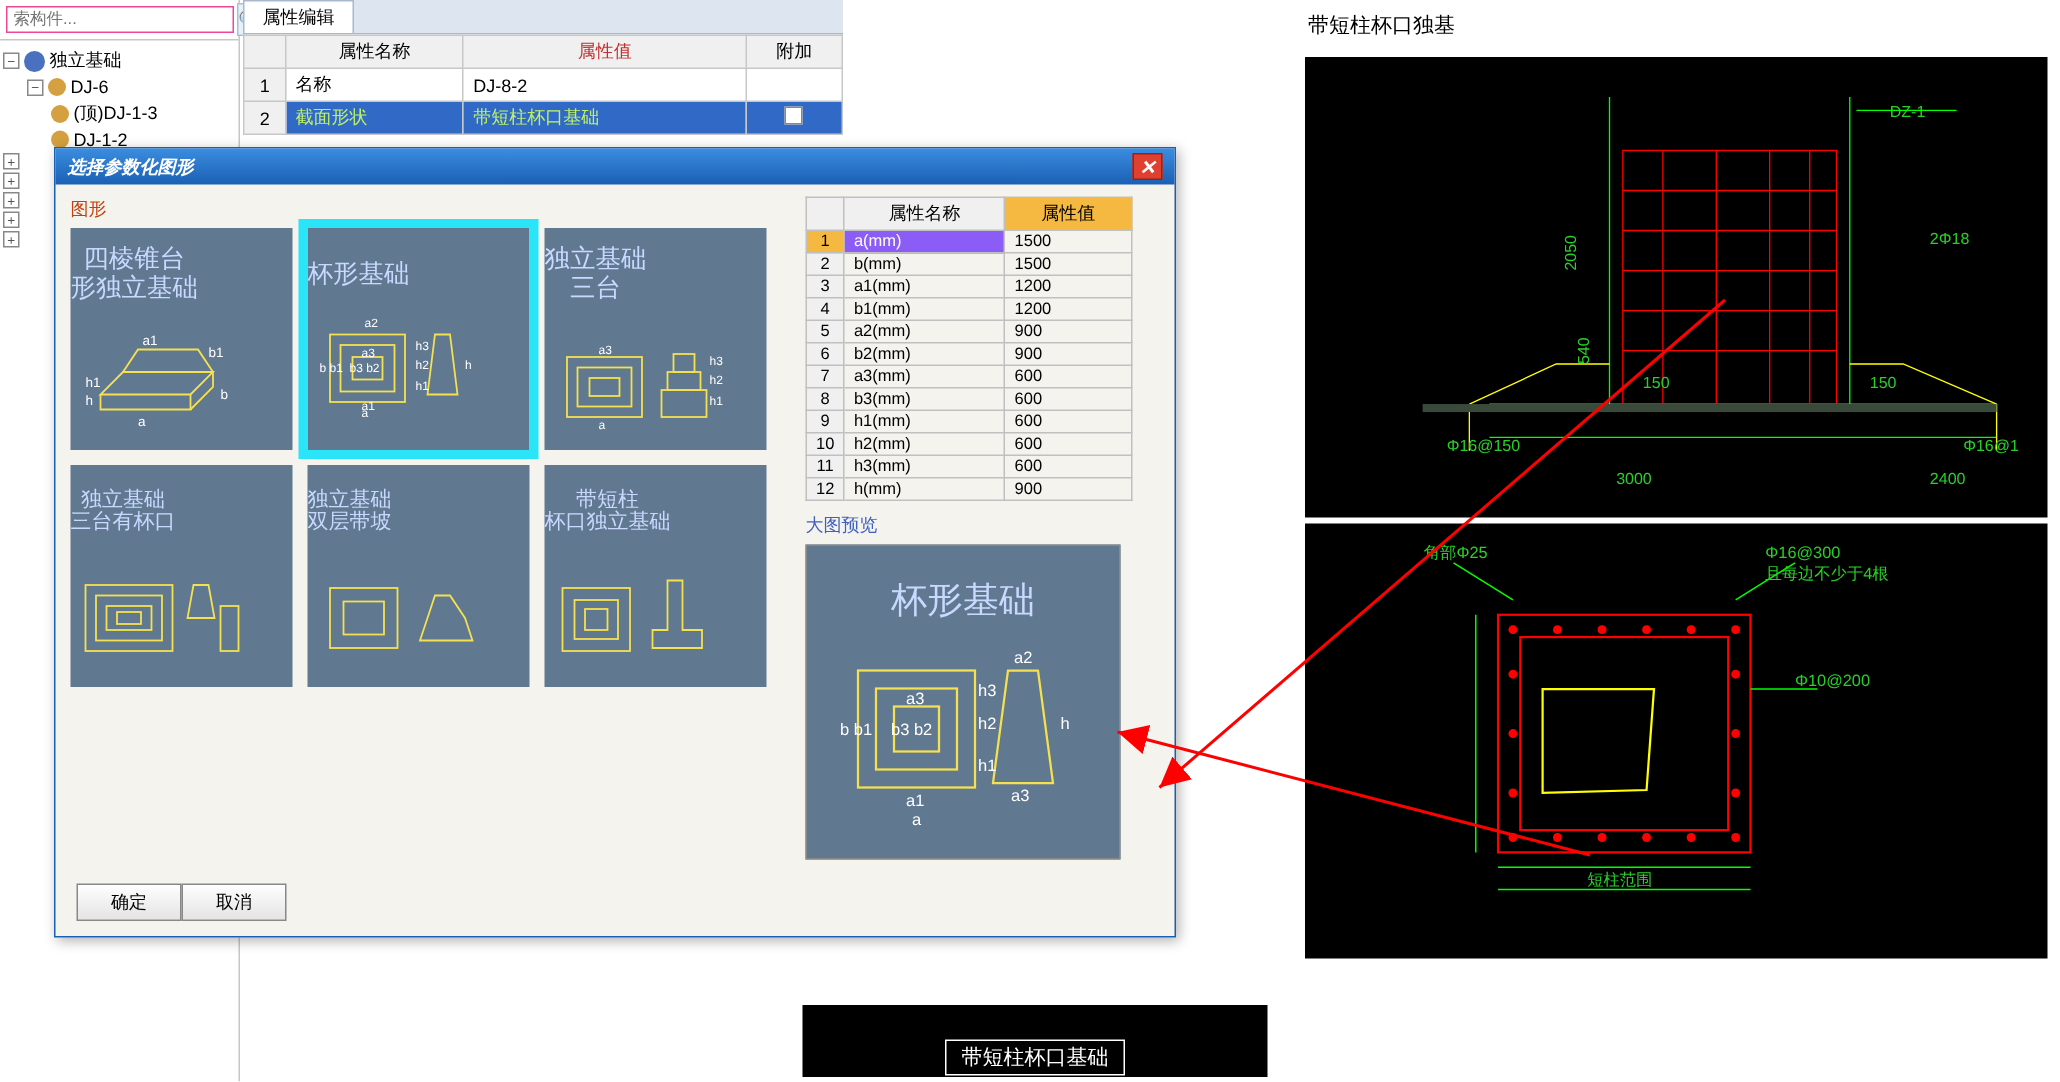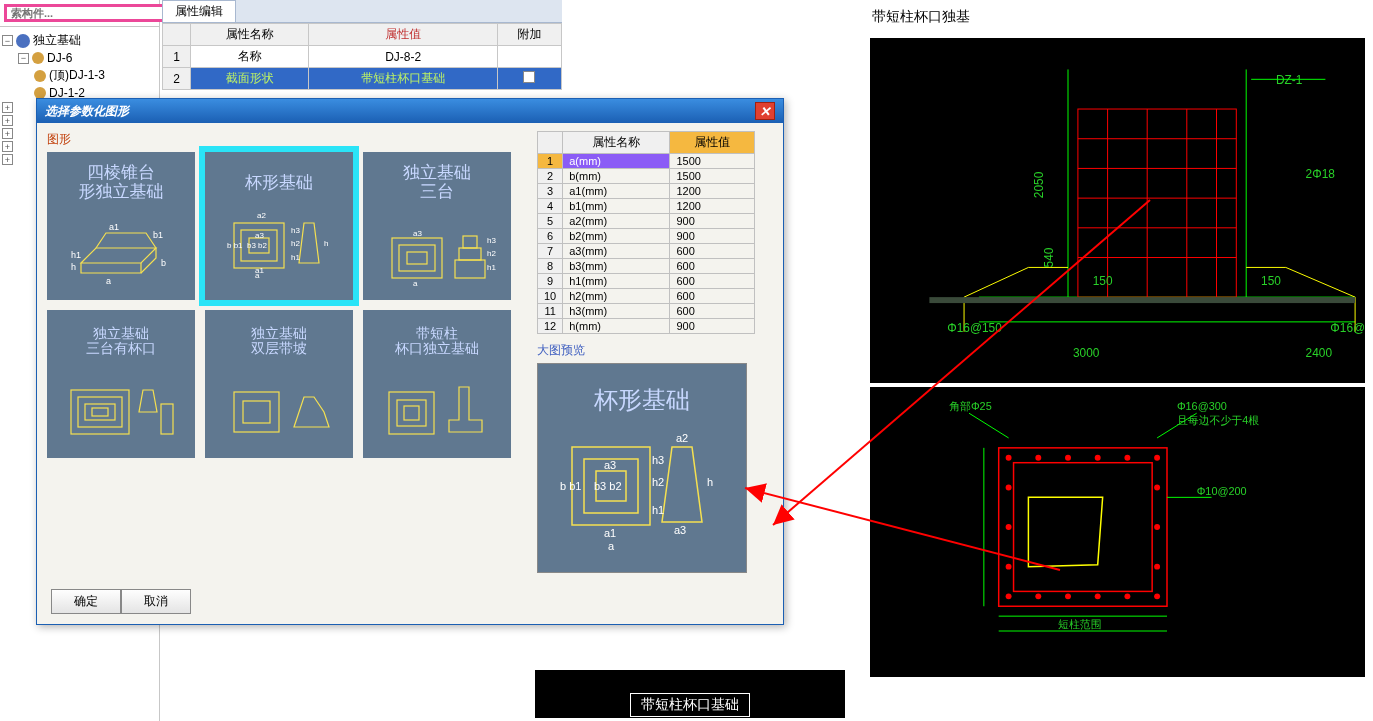--- a/index.html
+++ b/index.html
@@ -1,54 +1,54 @@
 <!DOCTYPE html>
 <html><head>
 <meta charset="utf-8">
 <style>
 * { box-sizing: border-box; margin: 0; padding: 0; font-family: "Microsoft YaHei", SimSun, sans-serif; }
 body { background: #fff; font-size: 12px; width: 1373px; height: 721px; position: relative; overflow: hidden; }
 
 
 .left-panel { position: absolute; left: 0; top: 0; width: 160px; height: 721px; background: #fff; border-right: 1px solid #c7c7c7; }
 .search-bar { display: flex; align-items: center; padding: 2px 4px; border-bottom: 1px solid #c7c7c7; }
-.search-input { flex: 1; border: 3px solid #ec4899; padding: 2px 4px; font-size: 11px; height: 18px; font-weight: bold; }
+.search-input { flex: 1; border: 1px solid #ec4899; padding: 2px 4px; font-size: 11px; height: 18px; }
 .search-btn { width: 22px; height: 22px; background: #e8f0f8; border: 1px solid #a8c0d8; margin-left: 2px; display: flex; align-items: center; justify-content: center; color: #4a88c0; }
 .tree { padding: 4px 2px; }
 .tree-item { display: flex; align-items: center; padding: 1px 0; white-space: nowrap; }
 .tree-toggle { width: 11px; height: 11px; border: 1px solid #888; display: flex; align-items: center; justify-content: center; font-size: 9px; margin-right: 3px; color: #555; background: #fff; }
 .tree-icon1 { width: 14px; height: 14px; background: #4a70c0; border-radius: 50%; margin-right: 3px; display: inline-block; }
 .tree-icon2 { width: 12px; height: 12px; background: #d4a040; border-radius: 50%; margin-right: 3px; display: inline-block; }
 .tree-label { font-size: 12px; }
 .tree-children { padding-left: 16px; }
 
 
 .top-prop { position: absolute; left: 162px; top: 0; width: 400px; }
 .tab-header { background: #dde5f0; border-bottom: 1px solid #a8b8d0; }
 .tab { display: inline-block; background: #fff; border: 1px solid #a8b8d0; border-bottom: none; padding: 2px 12px; font-size: 12px; }
 .prop-table { width: 100%; border-collapse: collapse; background: #fff; border: 1px solid #c7c7c7; }
 .prop-table th { background: #f0f0f0; border: 1px solid #c7c7c7; padding: 2px 4px; font-weight: normal; font-size: 12px; text-align: center; }
 .prop-table th.red { color: #c03030; }
-.prop-table td { border: 1px solid #c7c7c7; padding: 2px 6px; font-size: 12px; text-align: center; }
+.prop-table td { border: 1px solid #c7c7c7; padding: 2px 6px; font-size: 12px; }
 .prop-table td.idx { background: #f0f0f0; text-align: center; width: 28px; }
 .prop-table tr.sel td { background: #3169c6; color: #bef264; }
 .prop-table tr.sel td.idx { background: #f0f0f0; color: #000; }
 .checkbox-cell { text-align: center; }
 .checkbox { display: inline-block; width: 12px; height: 12px; border: 1px solid #888; background: #fff; }
 
 
 .modal { position: absolute; left: 36px; top: 98px; width: 748px; background: #f4f3ee; border: 1px solid #1b5fb3; box-shadow: 2px 2px 8px rgba(0,0,0,0.3); z-index: 100; }
 .modal-title { background: linear-gradient(#3a8de0, #1b5fb3); color: #fff; padding: 3px 8px; font-size: 12px; font-weight: bold; display: flex; align-items: center; font-style: italic; }
 .modal-title .spacer { flex: 1; }
 .close-btn { width: 20px; height: 18px; background: #e04030; color: #fff; display: flex; align-items: center; justify-content: center; font-size: 13px; border: 1px solid #a02010; }
 .modal-body { padding: 8px 10px 10px 10px; display: flex; gap: 10px; }
 .shapes-col { width: 480px; }
 .shapes-label { color: #c2410c; font-size: 12px; margin-bottom: 4px; }
 .shapes-grid { display: flex; flex-wrap: wrap; gap: 10px; }
-.shape-card { width: 148px; height: 148px; background: #607890; display: flex; flex-direction: column; align-items: center; justify-content: center; color: #fff; position: relative; }
+.shape-card { width: 148px; height: 148px; background: #607890; display: flex; flex-direction: column; align-items: flex-start; justify-content: center; color: #fff; position: relative; }
 .shape-card.selected { outline: 6px solid #2ae4f7; }
 .shape-card .title { font-family: SimSun, serif; font-size: 17px; color: #c8d8ff; text-align: center; line-height: 1.1; margin-bottom: 6px; }
 .shape-card .title.sm { font-size: 14px; }
 .shape-sketch { width: 120px; height: 80px; display: flex; align-items: center; justify-content: center; }
 .shape-sketch svg { max-width: 100%; max-height: 100%; }
 
 .right-col { width: 218px; }
 .param-table { width: 100%; border-collapse: collapse; border: 1px solid #c0c0c0; }
 .param-table th { background: #f0f0f0; border: 1px solid #c0c0c0; padding: 2px 4px; text-align: center; font-weight: normal; font-size: 12px; }
 .param-table th.orange { background: #f5b840; }
@@ -61,21 +61,21 @@
 .preview-box { width: 210px; height: 210px; background: #607890; border: 1px solid #888; display: flex; flex-direction: column; align-items: center; justify-content: center; color: #fff; }
 .preview-box .title { font-family: SimSun, serif; font-size: 24px; color: #c8d8ff; margin-bottom: 6px; }
 
 .modal-buttons { display: flex; justify-content: flex-start; padding: 6px 14px 10px; }
 .btn { padding: 3px 22px; background: linear-gradient(#fefefe, #e4e4e4); border: 1px solid #888; font-size: 12px; }
 
 
 .ref-panel { position: absolute; left: 862px; top: 0; width: 511px; height: 721px; background: #fff; }
 .ref-title { font-size: 14px; font-weight: normal; padding: 8px 10px; }
 .cad1, .cad2 { background: #000; margin: 4px 8px; position: relative; }
-.cad1 { height: 345px; }
+.cad1 { height: 307px; }
 .cad2 { height: 290px; }
 .cad1 svg, .cad2 svg { width: 100%; height: 100%; }
 
 
 .bottom-black { position: absolute; left: 535px; top: 670px; width: 310px; height: 48px; background: #000; z-index: 50; }
 .bottom-black-label { position: absolute; bottom: 2px; left: 50%; transform: translateX(-50%); color: #fff; background: #000; font-size: 14px; font-family: SimSun; padding: 2px 10px; outline: 1px solid #fff; }
 
 
 .arrow-overlay { position: absolute; left: 0; top: 0; width: 1373px; height: 721px; pointer-events: none; z-index: 200; }
 </style>

